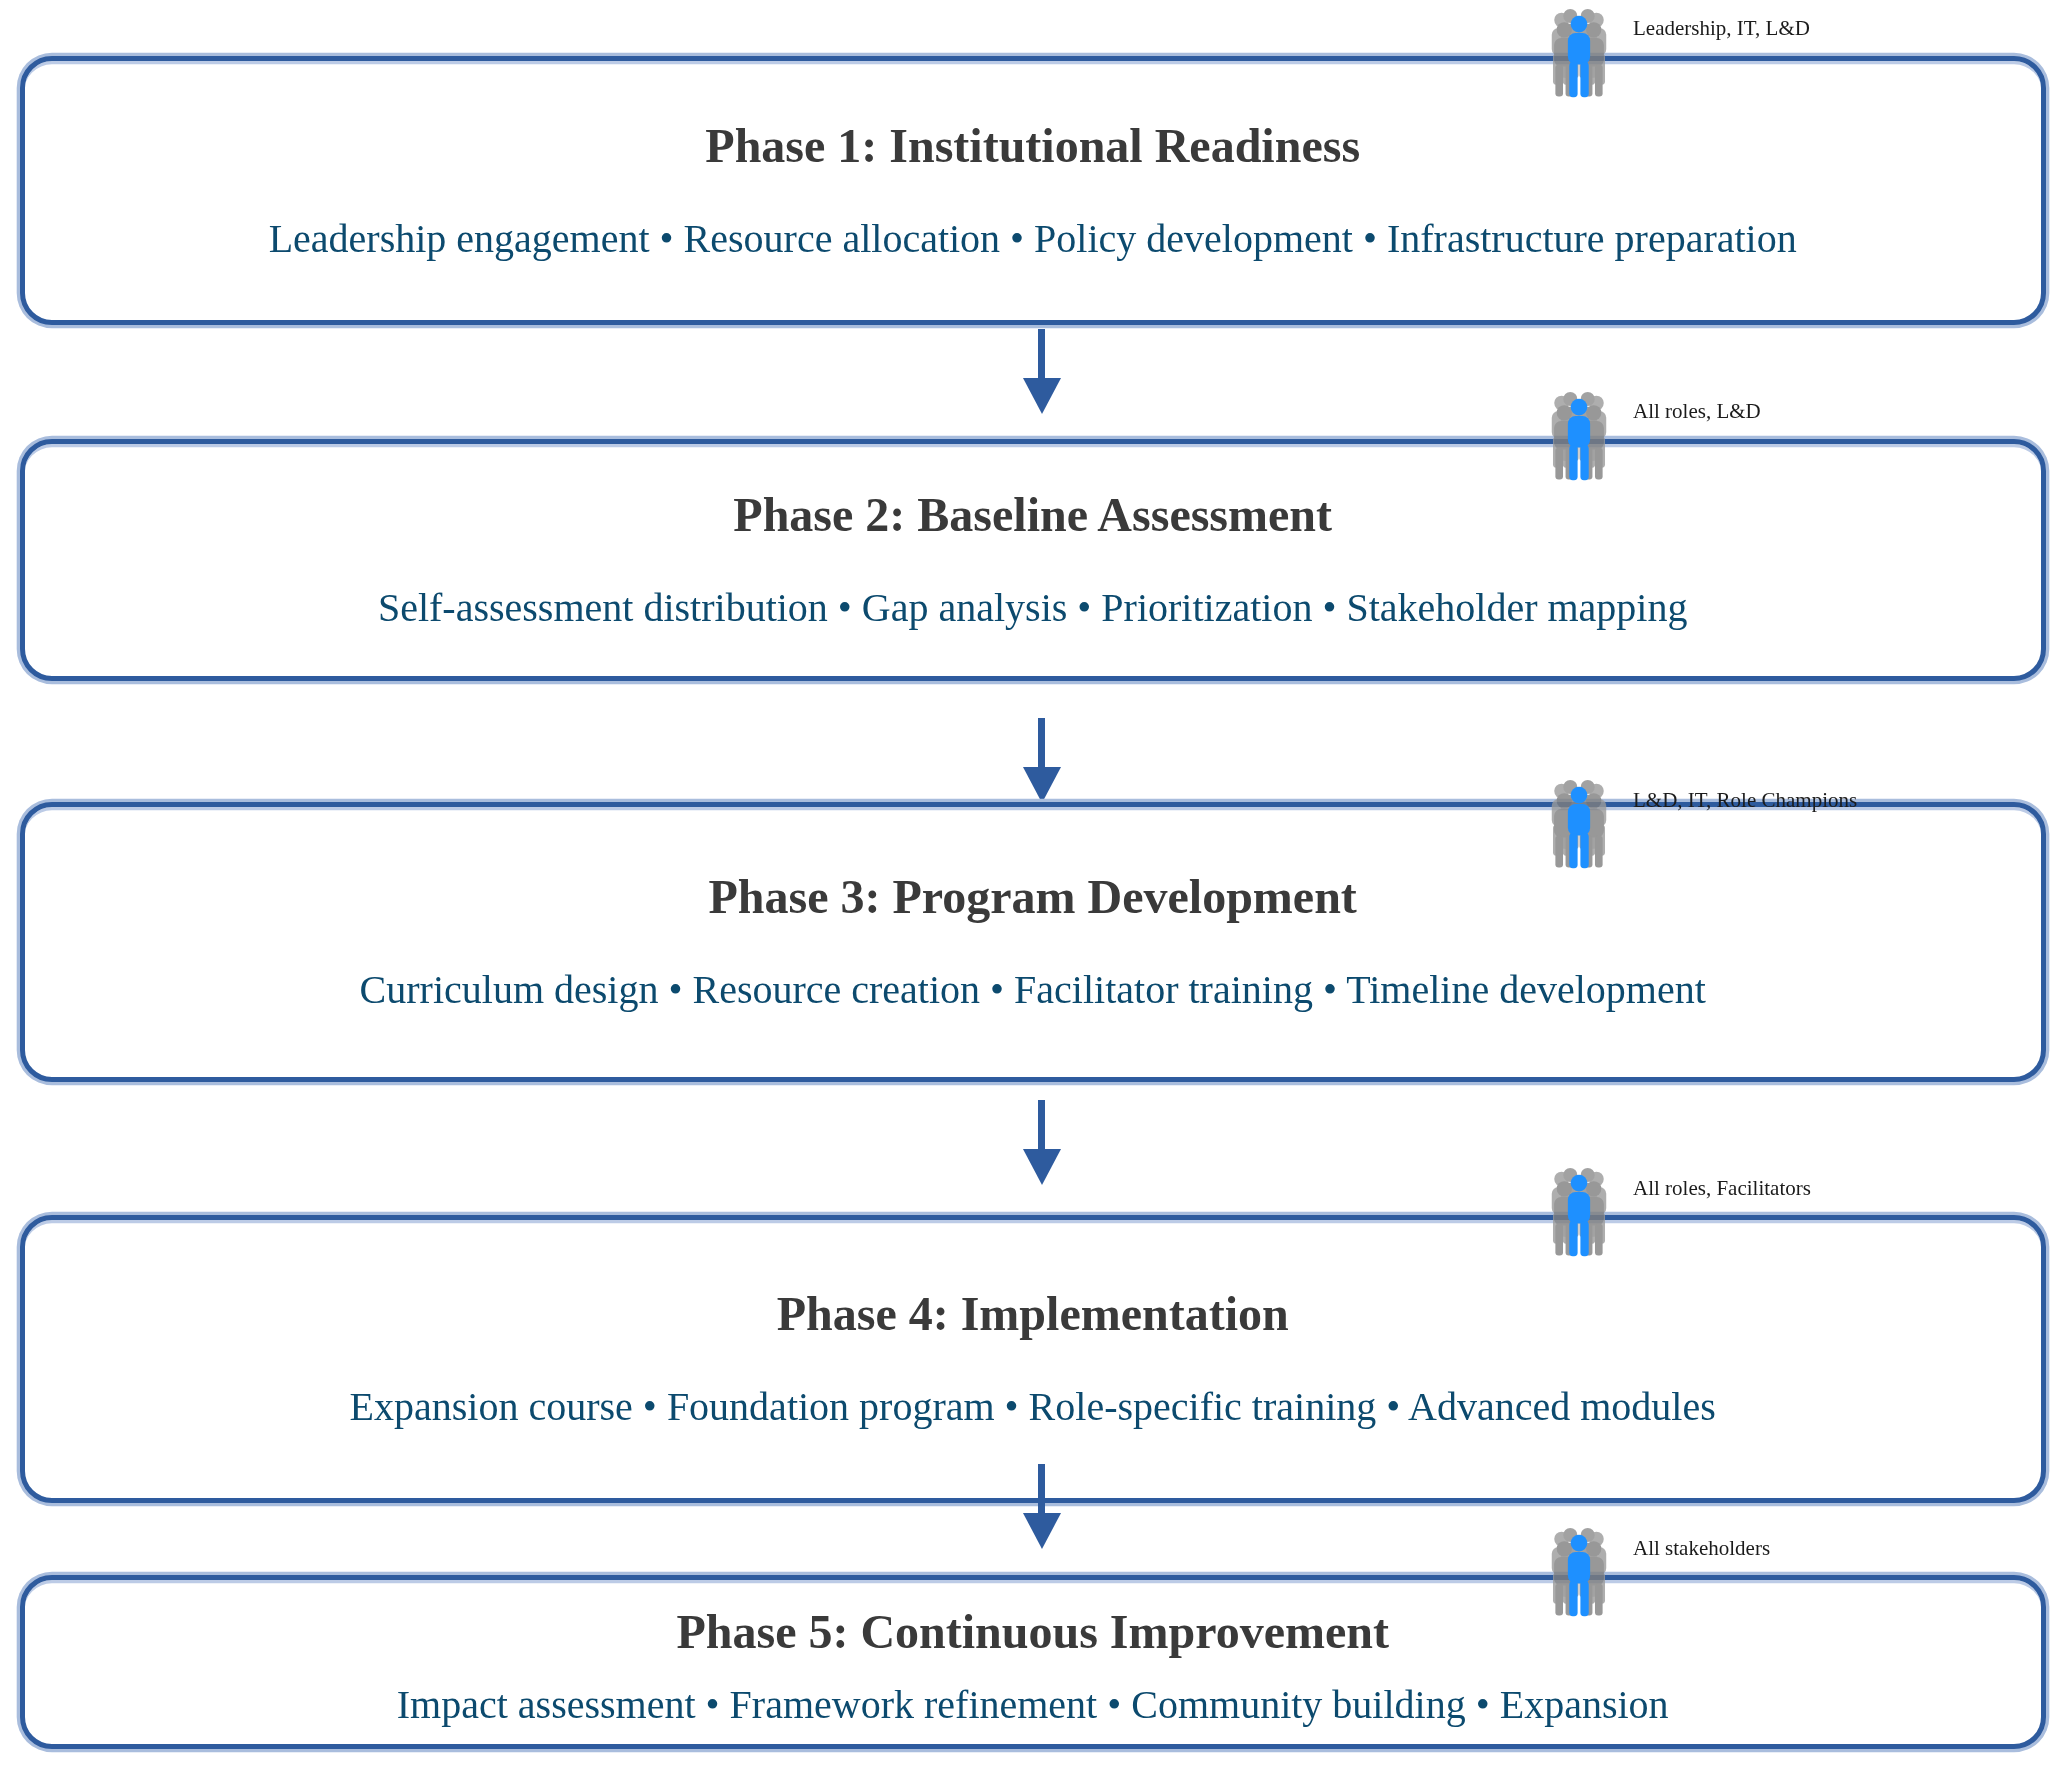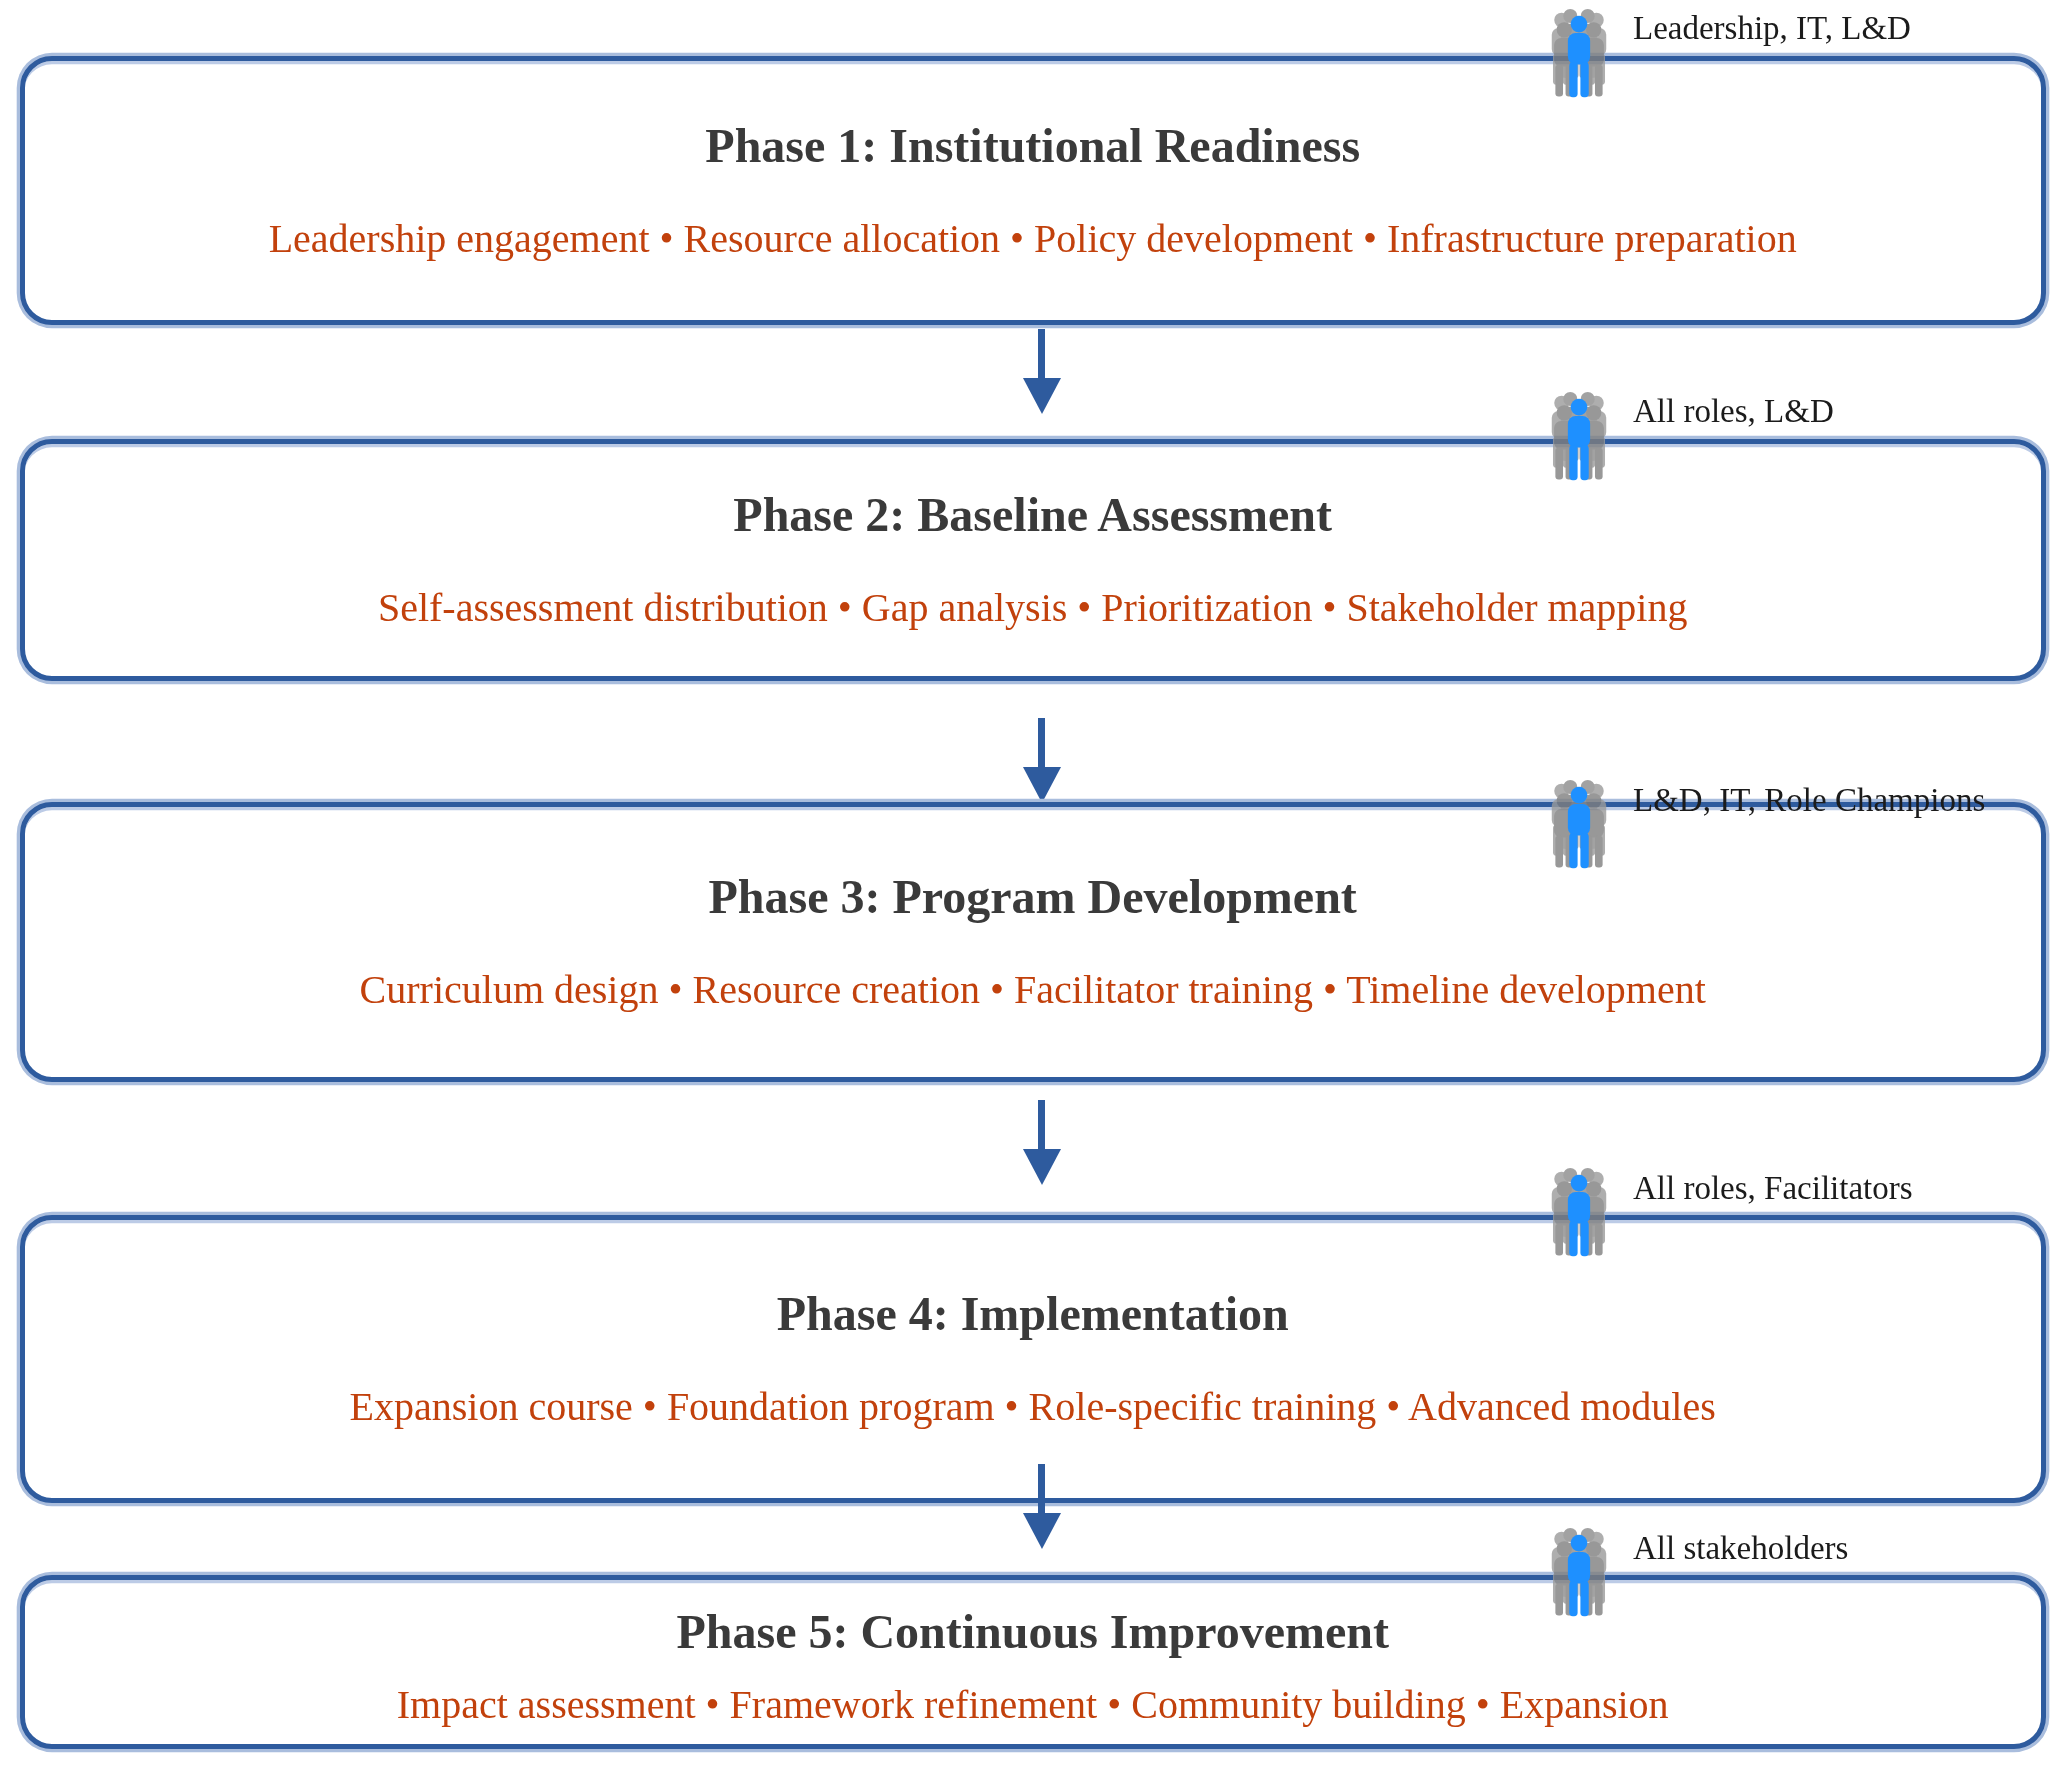--- a/index.html
+++ b/index.html
@@ -28,21 +28,21 @@
     font-size:48px;
     line-height:50px;
     font-weight:bold;
     color:#3a3a3a;
     text-align:center;
     white-space:nowrap;
   }
   .phase-items{
     font-size:40px;
     line-height:44px;
-    color:#c2410c;
+    color:#0c4a6e;
     text-align:center;
     white-space:nowrap;
     margin-top:16px;
   }
   .gap-lg{gap:30px;}
   .gap-sm{gap:10px;padding-top:9.8px;}
   .arrow{position:absolute;}
   .arrow-line{
     position:absolute;
     width:7px;height:50px;
@@ -59,21 +59,21 @@
   }
   .people-icon{
     position:absolute;
     left:1543px;
     width:72px;height:95px;
     z-index:3;
   }
   .roles-label{
     position:absolute;
     left:1633px;
-    font-size:33px;
+    font-size:21px;
     line-height:38px;
     color:#1b1b1b;
     white-space:nowrap;
     z-index:3;
   }
   svg.hidden-defs{position:absolute;width:0;height:0;overflow:hidden;}
 </style>
 </head>
 <body>
 

